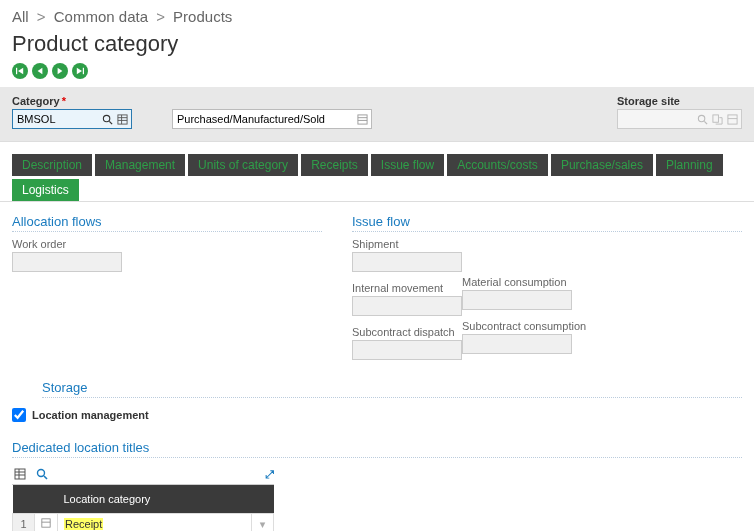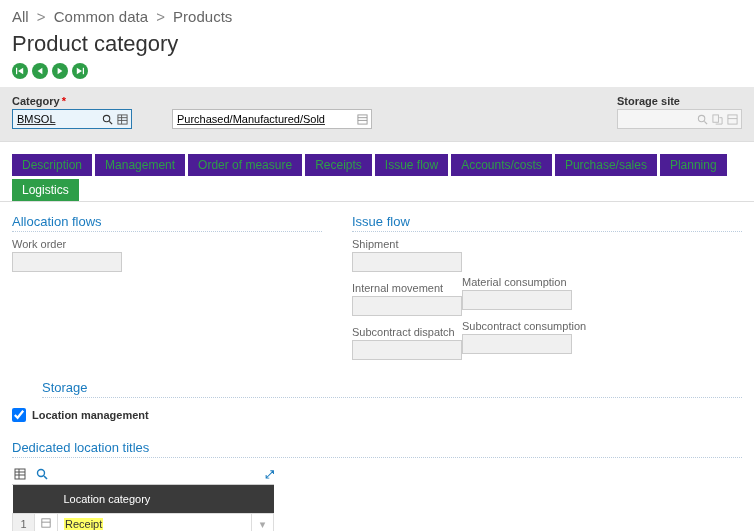--- a/index.html
+++ b/index.html
@@ -17,35 +17,35 @@
   .nav-circles { padding: 2px 12px 8px; display: flex; gap: 4px; }
   .nav-circle { width: 16px; height: 16px; border-radius: 50%; background: #2e9e48; display: flex; align-items: center; justify-content: center; cursor: pointer; }
   .nav-circle svg { width: 8px; height: 8px; fill: #fff; }
   
   
   .filter-bar { background: #e8e8e8; padding: 8px 12px 12px; display: flex; gap: 40px; border-bottom: 1px solid #ddd; }
   .filter-group { display: flex; flex-direction: column; gap: 2px; }
   .filter-group.right { margin-left: auto; }
   .filter-label { font-size: 11px; font-weight: bold; color: #333; }
   .filter-label .req { color: #d00; margin-left: 2px; }
-  .lookup-wrap { display: flex; border: 1px solid #2a7ab0; background: #eaf4fb; height: 20px; text-decoration: underline; }
+  .lookup-wrap { display: flex; border: 1px solid #2a7ab0; background: #eaf4fb; height: 20px; }
   .lookup-wrap.plain { border: 1px solid #bbb; background: #fff; }
   .lookup-wrap.dim { border: 1px solid #ccc; background: #f5f5f5; }
   .lookup-wrap input { border: none; outline: none; background: transparent; padding: 0 4px; font-size: 11px; height: 18px; }
   .lookup-icons { display: flex; align-items: center; padding: 0 3px; gap: 3px; }
   .lookup-icons svg { width: 11px; height: 11px; fill: #555; }
   .lookup-icons .ic { width: 12px; height: 12px; display:flex; align-items:center; justify-content:center; cursor:pointer;}
   
   .cat-input { width: 85px; }
   .desc-input { width: 180px; }
   .site-input { width: 75px; }
   
   
   .tabs { display: flex; padding: 12px 12px 0; border-bottom: 1px solid #ddd; gap: 3px; flex-wrap: wrap; }
-  .tab { padding: 4px 10px; font-size: 12px; color: #2e9e48; background: #4c1d95; cursor: pointer; white-space: nowrap; }
+  .tab { padding: 4px 10px; font-size: 12px; color: #2e9e48; background: #404040; cursor: pointer; white-space: nowrap; }
   .tab.active { background: #2e9e48; color: #fff; }
   
   
   .content { padding: 8px 12px; }
   .section-title { font-size: 13px; color: #1a7bbf; padding: 4px 0 2px; border-bottom: 1px dotted #bcd; margin-bottom: 6px; }
   
   .cols { display: flex; gap: 30px; }
   .col-left { flex: 0 0 310px; }
   .col-right { flex: 1; }
   .inner-cols { display: flex; }
@@ -180,21 +180,21 @@
             </svg>
           </span>
       </div>
     </div>
   </div>
 </div>
 
 <div class="tabs">
   <div class="tab">Description</div>
   <div class="tab">Management</div>
-  <div class="tab">Order of measure</div>
+  <div class="tab">Units of category</div>
   <div class="tab">Receipts</div>
   <div class="tab">Issue flow</div>
   <div class="tab">Accounts/costs</div>
   <div class="tab">Purchase/sales</div>
   <div class="tab">Planning</div>
   <div class="tab active">Logistics</div>
 </div>
 
 <div class="content">
   <div class="cols">

